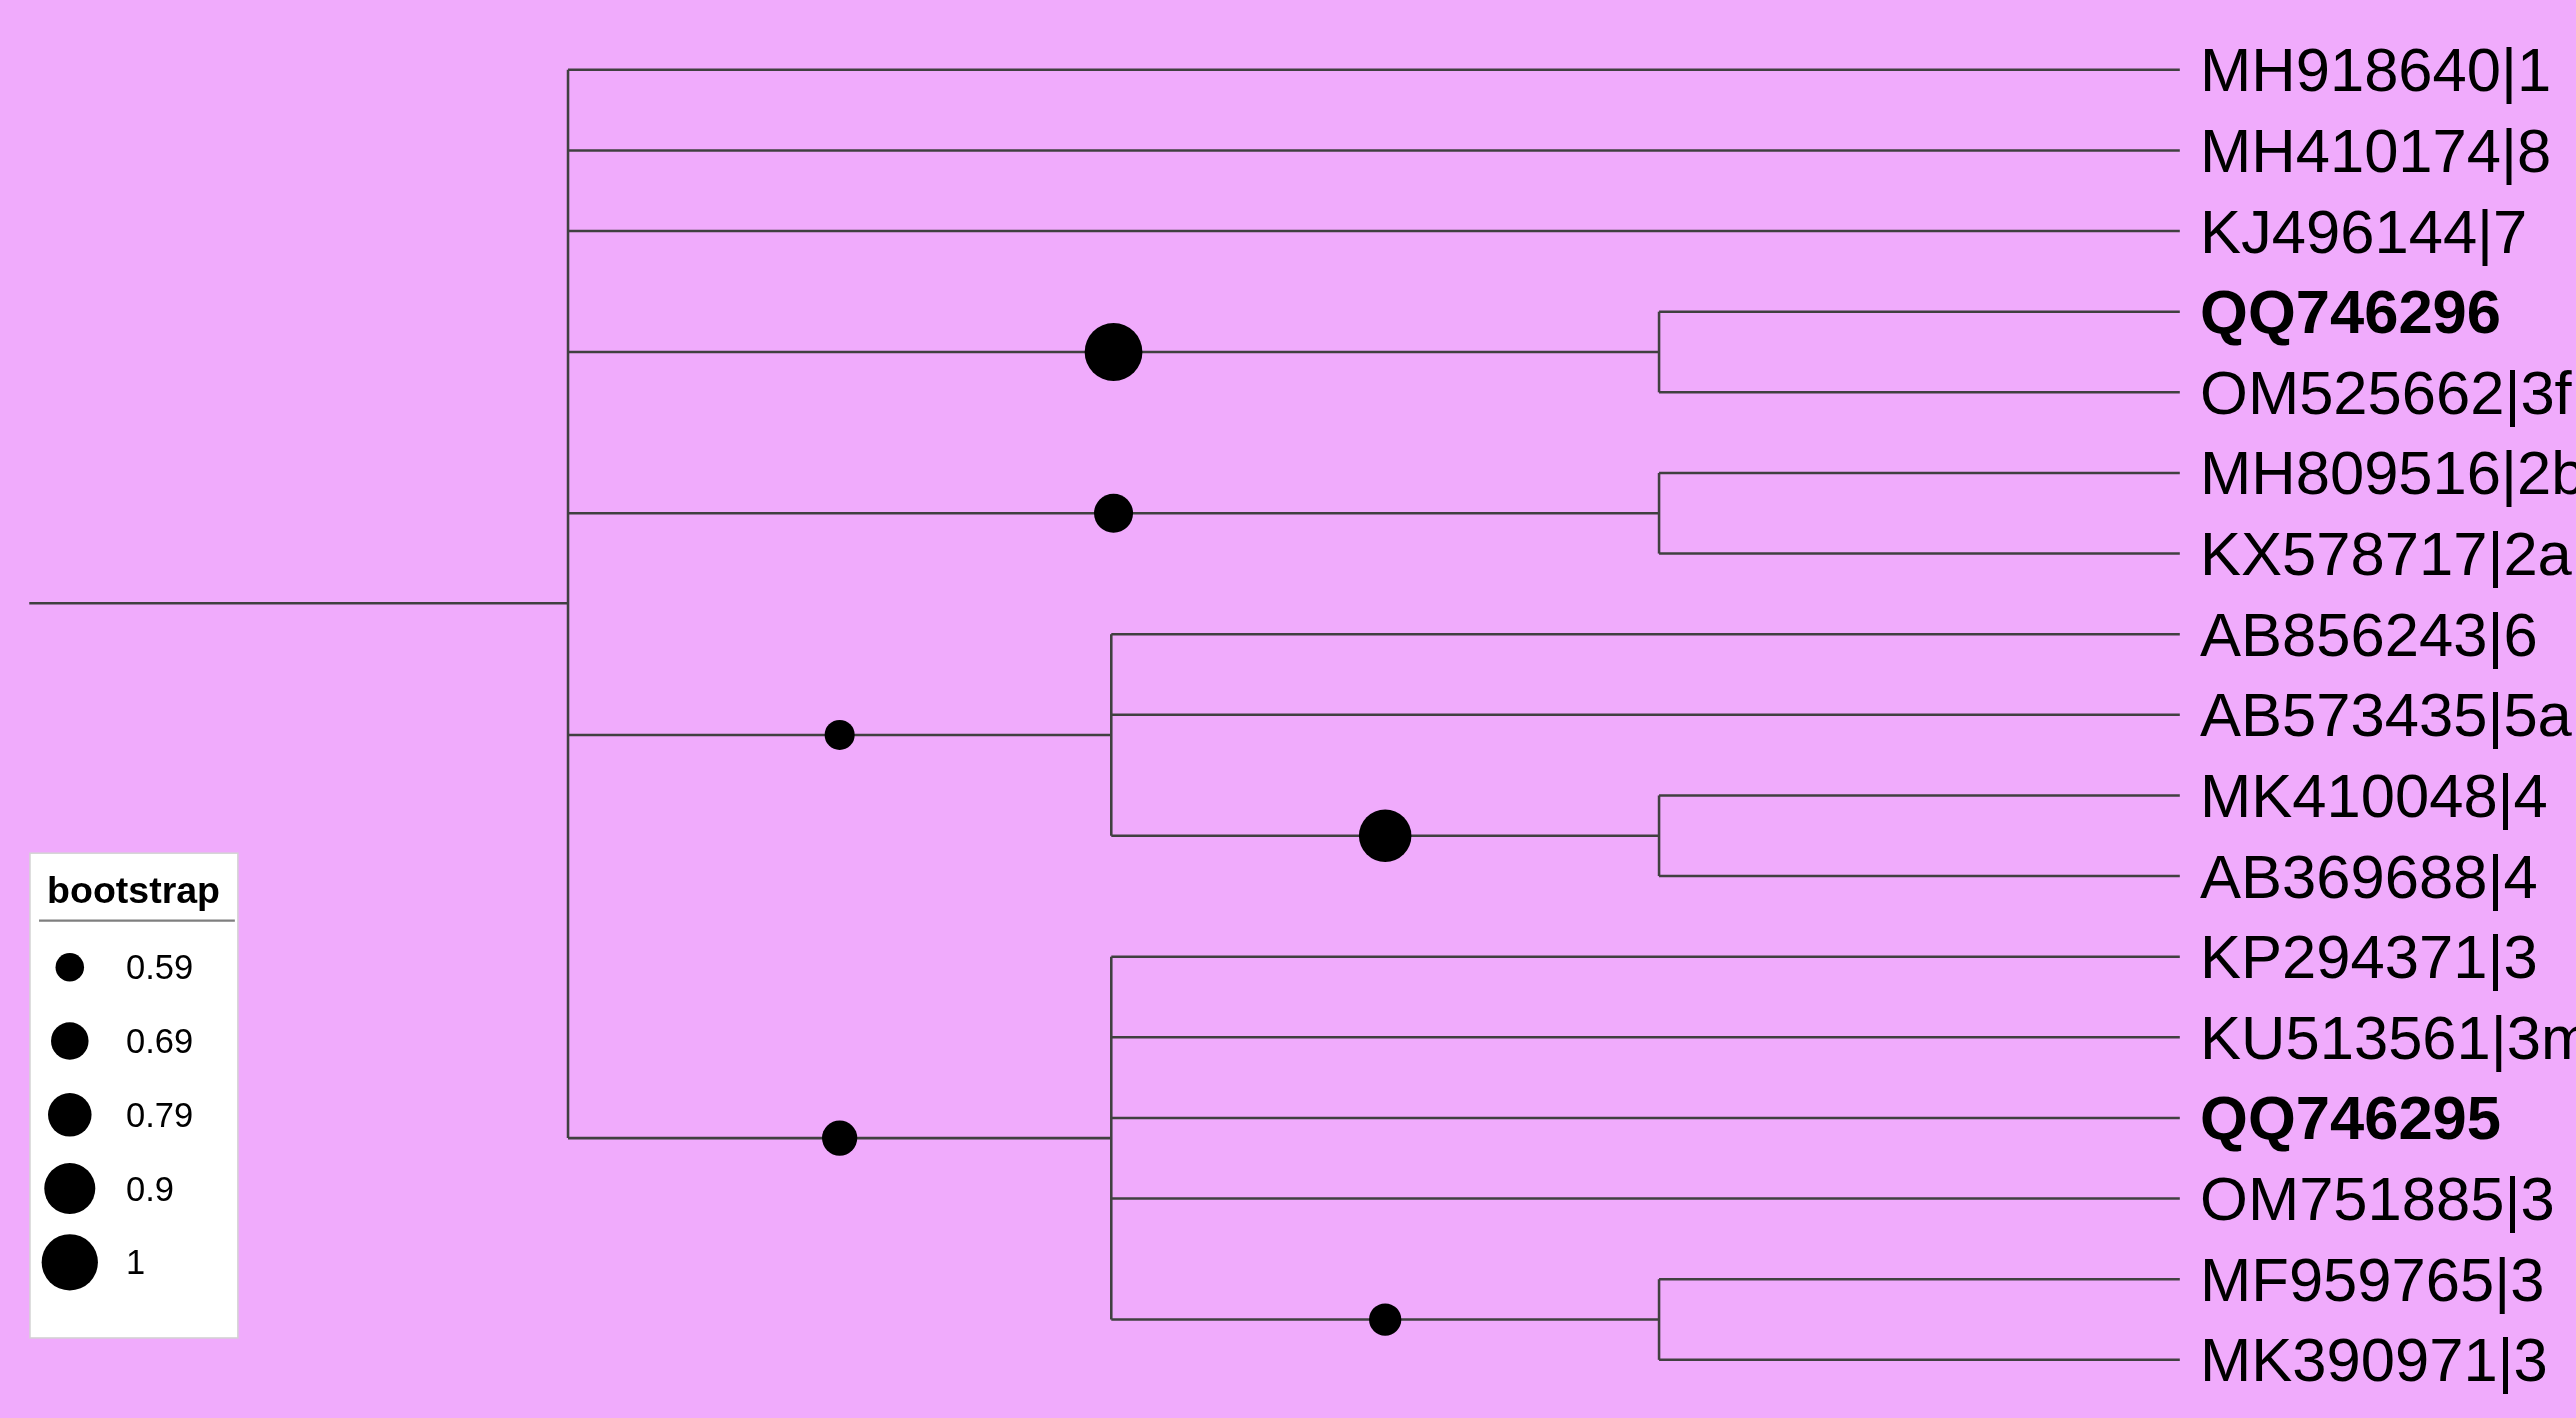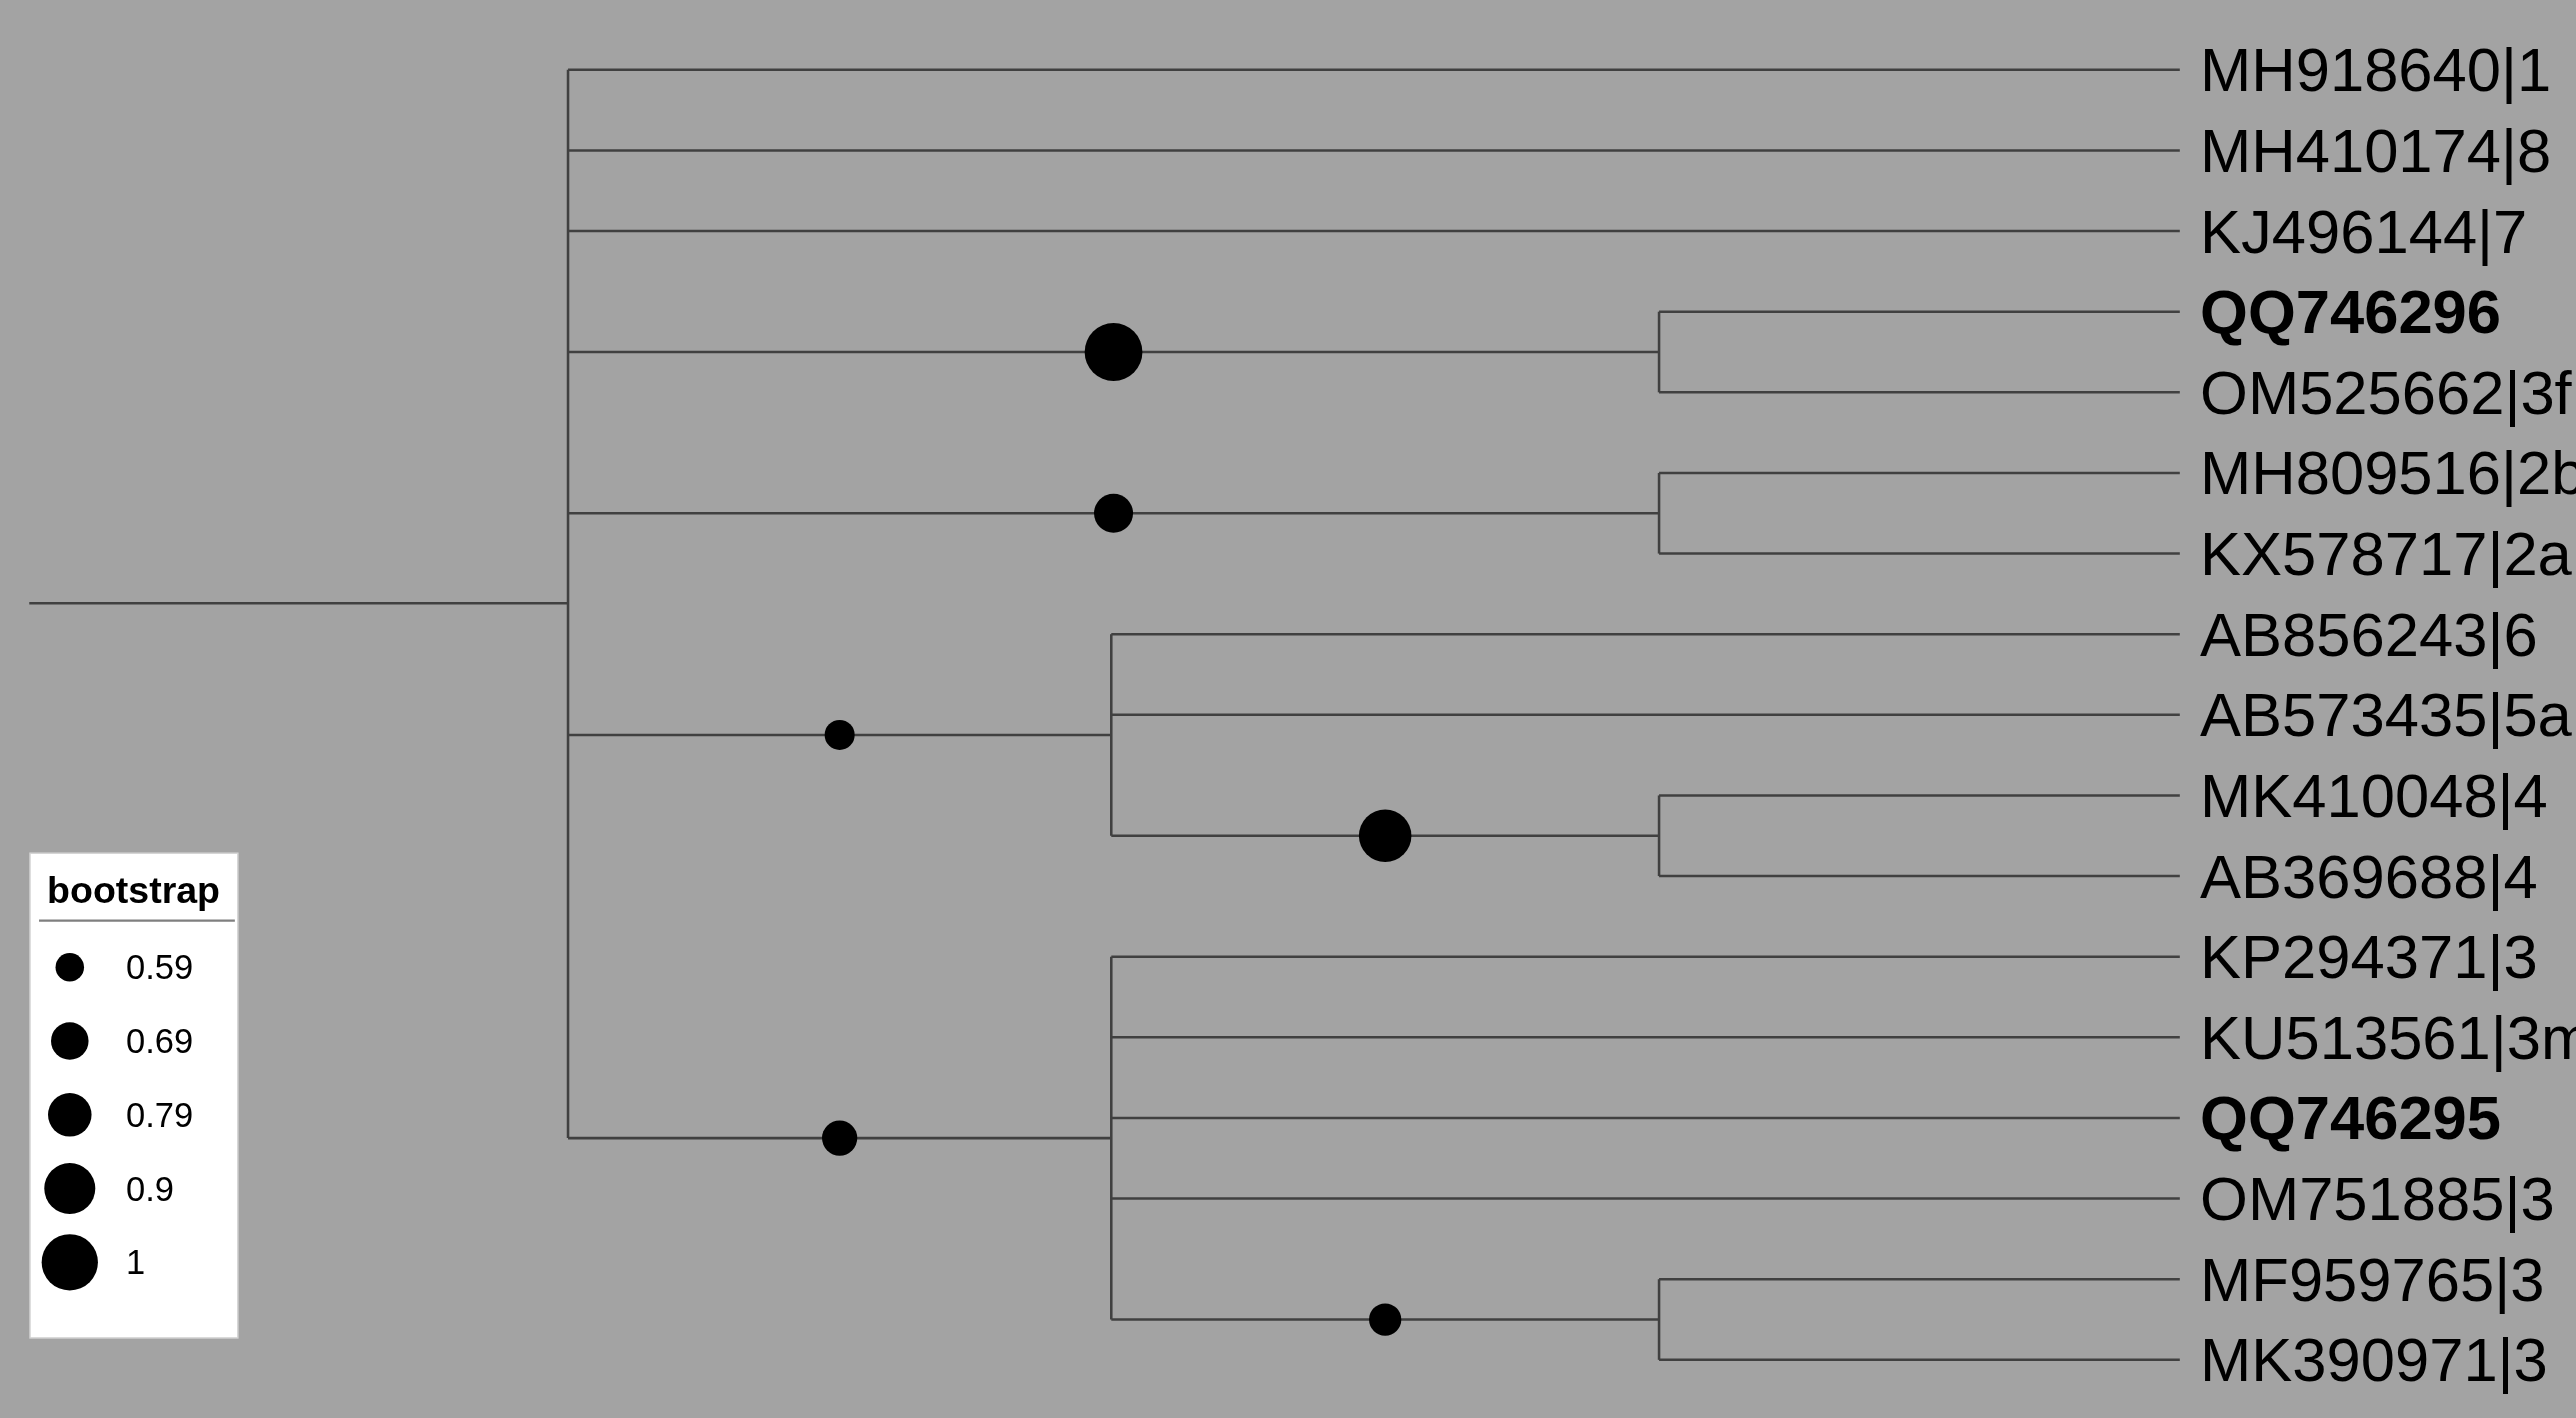--- a/index.html
+++ b/index.html
@@ -4,21 +4,21 @@
 <style>
   html, body {
     margin: 0;
     padding: 0;
     background: #ffffff;
   }
   .page {
     position: relative;
     width: 2576px;
     height: 1419px;
-    background: #a3a3a3;
+    background: #f0abfc;
     overflow: hidden;
   }
   svg {
     position: absolute;
     left: 0;
     top: 0;
     font-family: "Liberation Sans", sans-serif;
   }
   .tip-label   { font-family: "Liberation Sans", sans-serif; }
   .legend-text { font-family: "Liberation Sans", sans-serif; }

